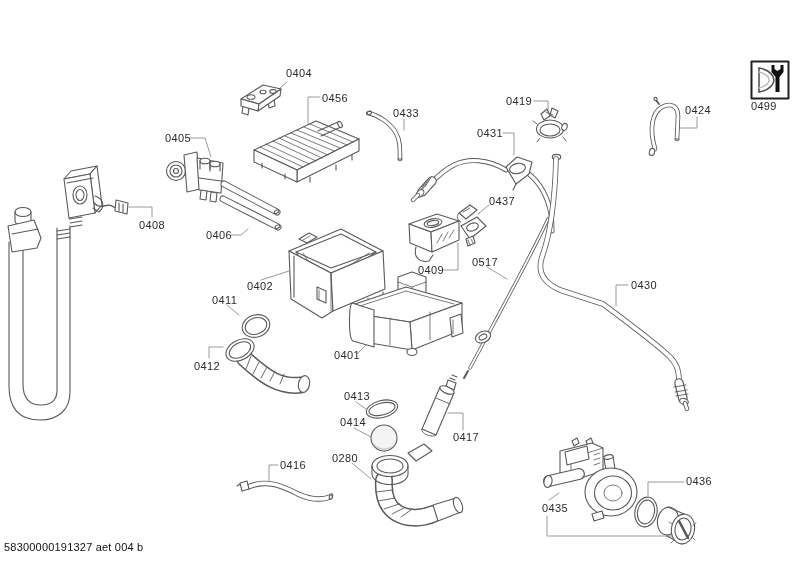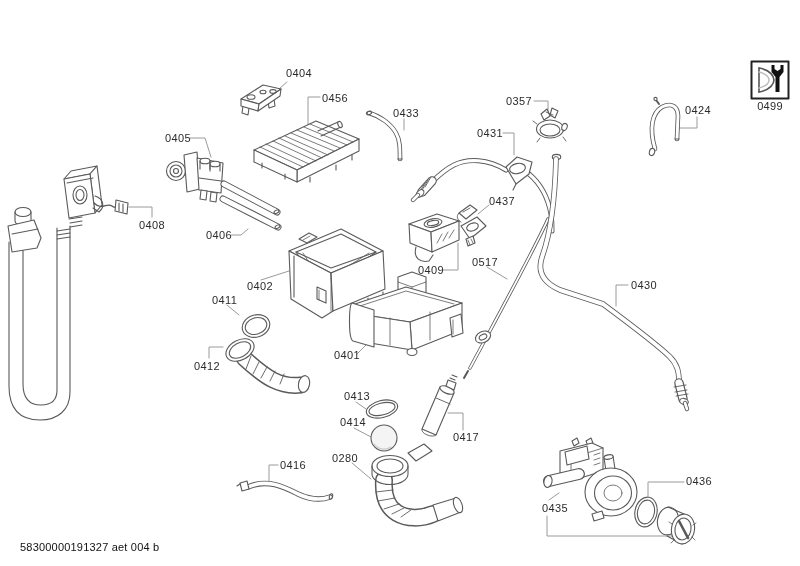--- a/index.html
+++ b/index.html
@@ -1,23 +1,23 @@
 <!DOCTYPE html>
 <html><head>
 <meta charset="utf-8">
 <style>
   html,body{margin:0;padding:0}
   body{width:800px;height:566px;background:#fff;position:relative;overflow:hidden;
        font-family:"Liberation Sans",sans-serif}
   .canvas{position:absolute;inset:0}
   svg{position:absolute;left:0;top:0}
   .lbl{position:absolute;font-size:11px;letter-spacing:.4px;color:#2b2b2b;white-space:nowrap}
-  .legend-label{position:absolute;left:751px;top:100px;width:38px;text-align:center;
+  .legend-label{position:absolute;left:751px;top:100px;width:38px;text-align:left;
                 font-size:11px;color:#2b2b2b;letter-spacing:.3px}
-  .footer{position:absolute;left:20px;top:541px;font-size:11px;color:#111;letter-spacing:.2px}
+  .footer{position:absolute;left:4px;top:541px;font-size:11px;color:#111;letter-spacing:.2px}
 </style>
 </head>
 <body>
 
 <div class="canvas">
 
 <svg width="800" height="566" viewBox="0 0 800 566">
   <g fill="none" stroke="#5a5a5a" stroke-width="1.1" stroke-linejoin="round" stroke-linecap="round">
 
     <g stroke="#9a9a9a" stroke-width="1">
@@ -318,21 +318,21 @@
         <path d="M759,72 C767,74 769,77.5 769,80 C769,82.5 767,86 759,88" stroke="#bbb" stroke-width="1.4"></path>
       </g>
       <path d="M775.5,92 L775.5,77 L771.5,72 L771.5,65 L774.5,65 L774.5,69 L777.5,71 L780.5,69 L780.5,65 L783.5,65 L783.5,72 L779.5,77 L779.5,92 Z" fill="#111" stroke="none"></path>
     </g>
   </g>
 </svg>
 
 <div class="lbl" style="left:286px;top:67px">0404</div>
 <div class="lbl" style="left:322px;top:92px">0456</div>
 <div class="lbl" style="left:393px;top:107px">0433</div>
-<div class="lbl" style="left:506px;top:95px">0357</div>
+<div class="lbl" style="left:506px;top:95px">0419</div>
 <div class="lbl" style="left:477px;top:127px">0431</div>
 <div class="lbl" style="left:685px;top:104px">0424</div>
 <div class="lbl" style="left:165px;top:132px">0405</div>
 <div class="lbl" style="left:139px;top:219px">0408</div>
 <div class="lbl" style="left:206px;top:229px">0406</div>
 <div class="lbl" style="left:489px;top:195px">0437</div>
 <div class="lbl" style="left:418px;top:264px">0409</div>
 <div class="lbl" style="left:472px;top:256px">0517</div>
 <div class="lbl" style="left:631px;top:279px">0430</div>
 <div class="lbl" style="left:247px;top:280px">0402</div>

